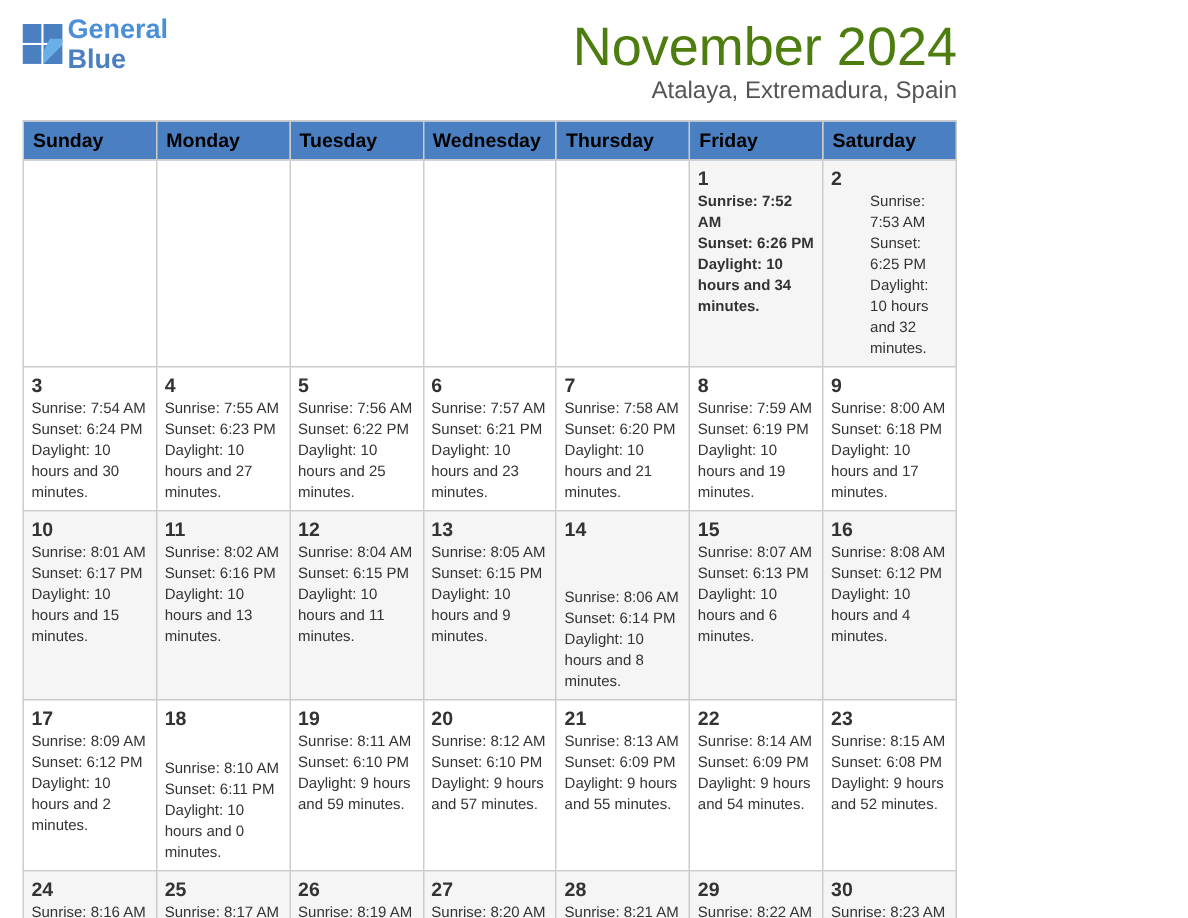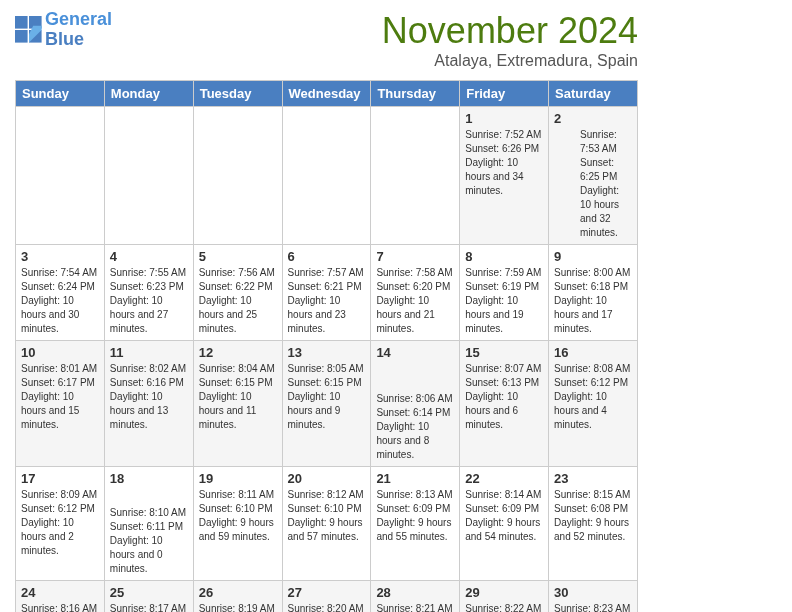--- a/index.html
+++ b/index.html
@@ -12,21 +12,21 @@
     .logo { display: flex; align-items: center; }
     .logo-text { font-size: 18px; font-weight: bold; color: #333; line-height: 1.1; }
     .logo-text span { color: #4a90d9; }
     .logo-icon { width: 28px; height: 28px; margin-right: 2px; }
     
     .title-section { text-align: right; }
     .month-title { font-size: 36px; color: #4d7c0f; font-weight: normal; }
     .location { font-size: 16px; color: #555; }
     
     .calendar { width: 100%; border-collapse: collapse; }
-    .calendar th { background: #4a7fc1; color: #ffffff; text-align: left; padding: 5px 6px; font-size: 13px; font-weight: bold; border: 1px solid #ccc; }
+    .calendar th { background: #4a7fc1; color: #000000; text-align: left; padding: 5px 6px; font-size: 13px; font-weight: bold; border: 1px solid #ccc; }
     .calendar td { border: 1px solid #ccc; vertical-align: top; padding: 4px 5px; font-size: 10.5px; color: #333; width: calc(100%/7); min-height: 75px; }
     .calendar tr:nth-child(odd) td { background: #f5f5f5; }
     .calendar tr:nth-child(even) td { background: #ffffff; }
     .day-num { font-size: 13px; font-weight: bold; display: block; margin-bottom: 2px; }
     .day-info { font-size: 10px; color: #333; line-height: 1.4; }
     .empty { background: #fff !important; }
   </style>
 </head>
 <body>
 
@@ -65,21 +65,21 @@
     </thead>
     <tbody id="calendar-body">
     <tr>
           <td class="empty"></td>
           <td class="empty"></td>
           <td class="empty"></td>
           <td class="empty"></td>
           <td class="empty"></td>
           <td>
             <span class="day-num">1</span>
-            <div class="day-info" style="white-space: pre-line;">Sunrise: 7:52 AM
+            <div class="day-info" style="white-space: pre-line; font-weight: bold;">Sunrise: 7:52 AM
 Sunset: 6:26 PM
 Daylight: 10 hours and 34 minutes.</div>
           </td>
           <td>
             <span class="day-num">2</span>
             <div class="day-info" style="white-space: pre-line; margin-left: 26px;">Sunrise: 7:53 AM
 Sunset: 6:25 PM
 Daylight: 10 hours and 32 minutes.</div>
           </td>
         </tr>

